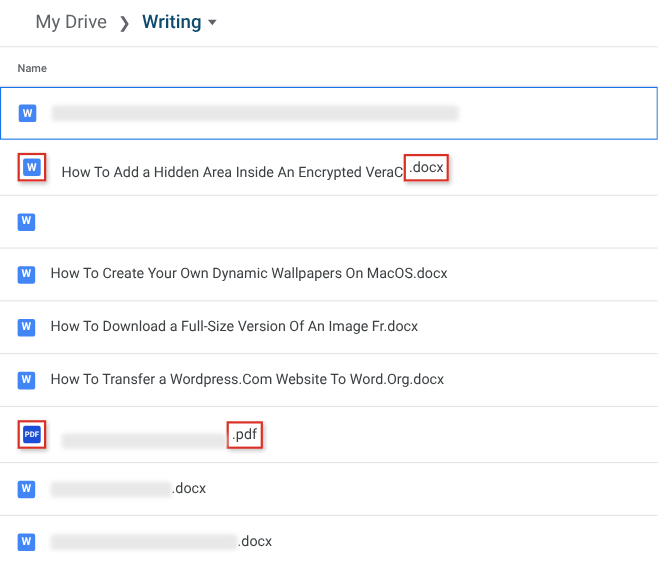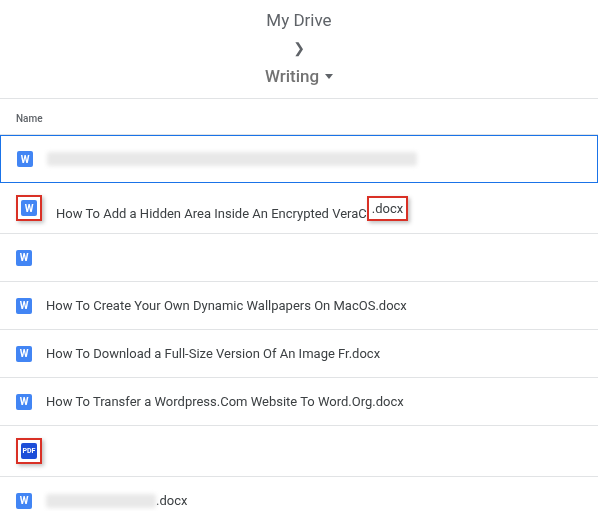--- a/index.html
+++ b/index.html
@@ -11,28 +11,27 @@
       overflow: hidden;
       color: #5f6368;
     }
     .breadcrumb {
       display: flex;
       align-items: center;
       gap: 10px;
       padding: 10px 32px 12px;
       border-bottom: 1px solid #e1e3e5;
       font-size: 17px;
-      flex-direction: column;
     }
     .crumb {
       color: #5f6368;
       cursor: pointer;
     }
     .crumb.current {
-      color: #737373;
+      color: #0c4a6e;
       font-weight: 500;
       display: flex;
       align-items: center;
       gap: 6px;
       text-align: center;
     }
     .chevron {
       color: #5f6368;
       font-size: 14px;
     }
@@ -145,20 +144,26 @@
       <span>How To Download a Full-Size Version Of An Image Fr.docx</span>
     </div>
     <div class="file-row">
       <span class="word-icon">W</span>
       <span>How To Transfer a Wordpress.Com Website To Word.Org.docx</span>
     </div>
     <div class="file-row">
       <span class="red-box">
         <span class="pdf-icon">PDF</span>
       </span>
+      <span class="filename">
+        <span class="blurred" style="width:150px"></span>
+        <span class="red-box">
+          <span>.pdf</span>
+        </span>
+      </span>
     </div>
     <div class="file-row">
       <span class="word-icon">W</span>
       <span class="filename">
         <span class="blurred" style="width:110px"></span>
         <span>.docx</span>
       </span>
     </div>
     <div class="file-row">
       <span class="word-icon">W</span>

